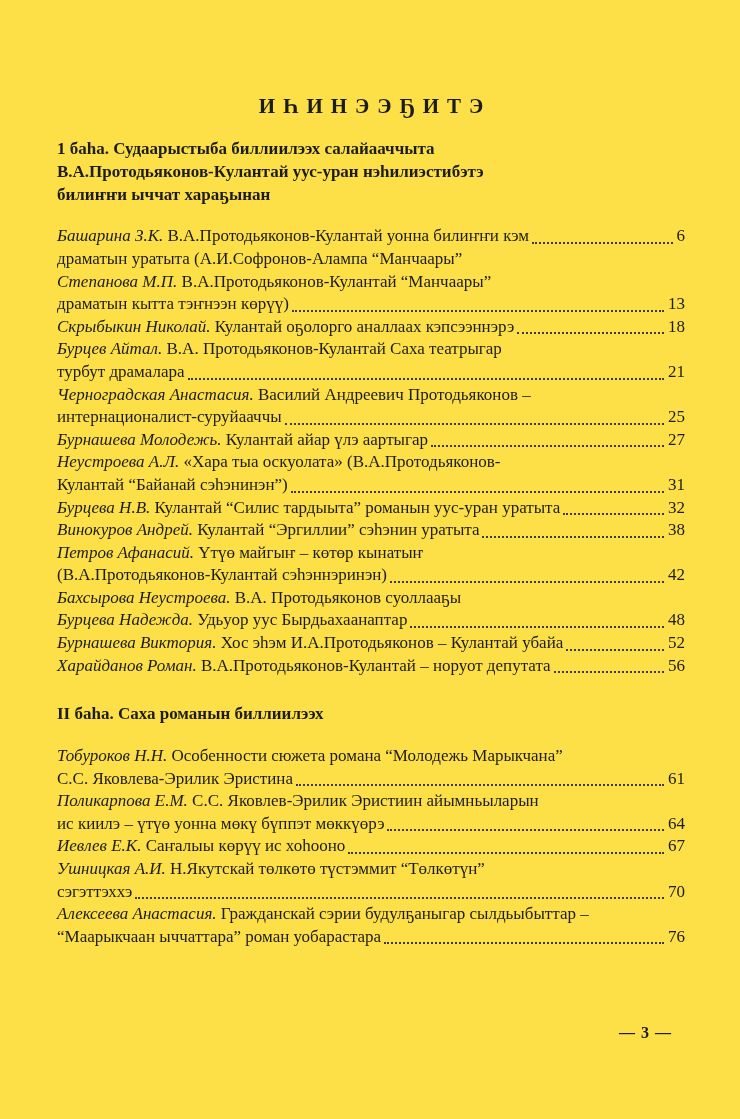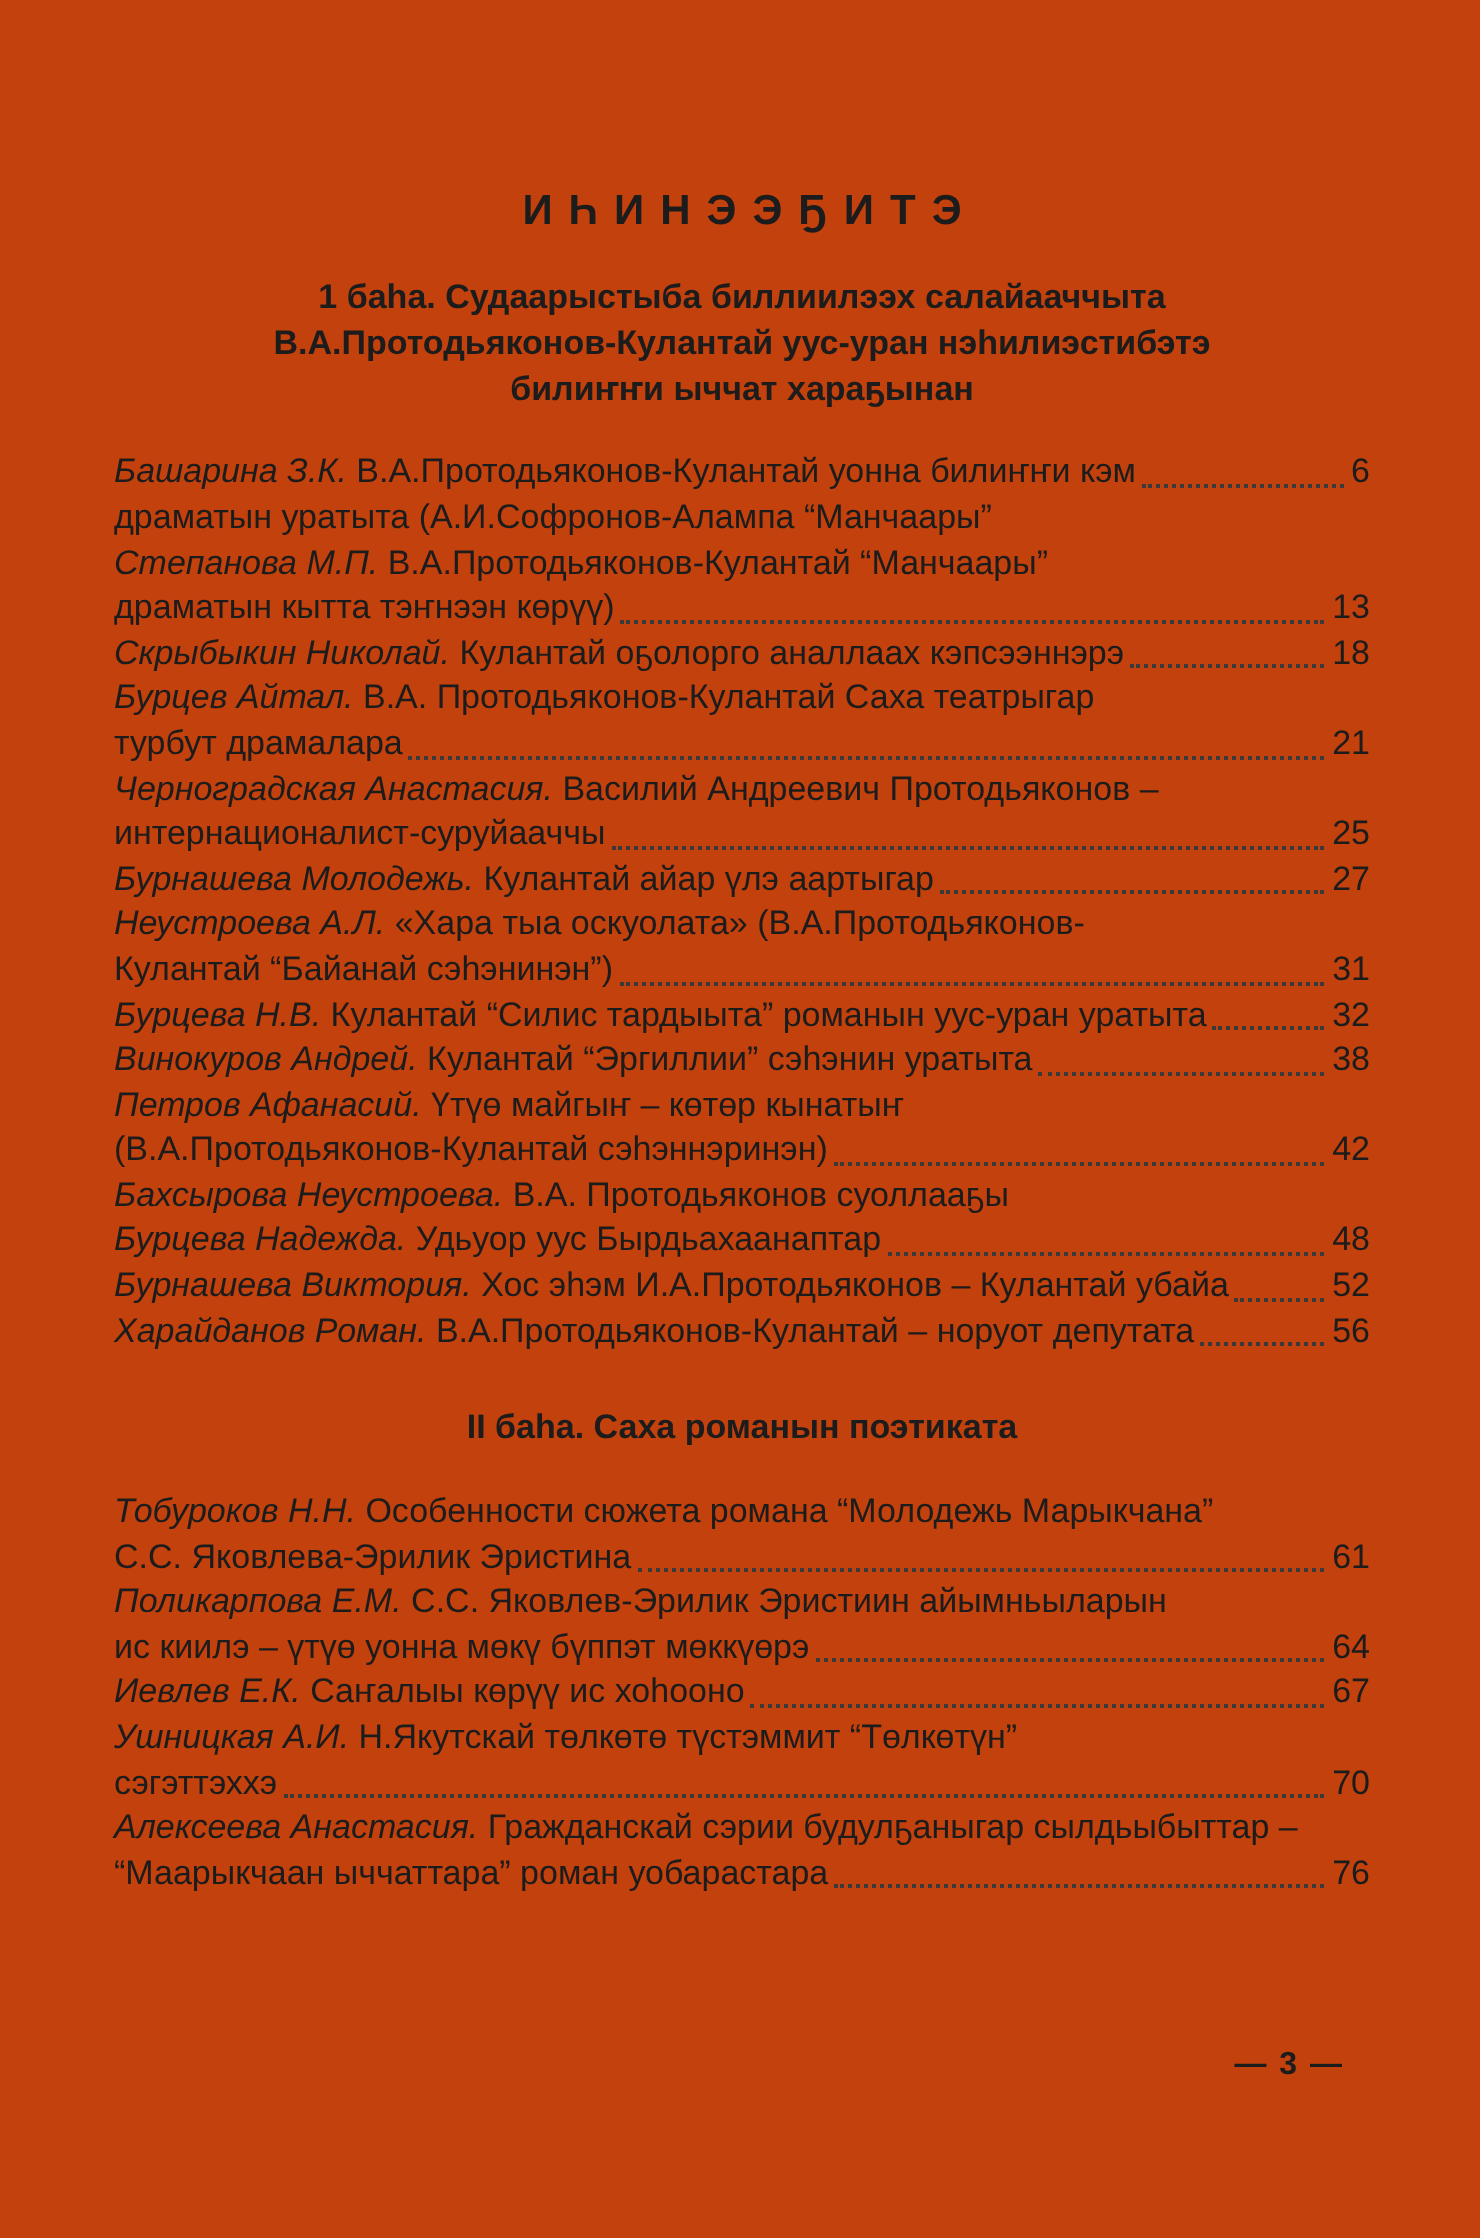--- a/index.html
+++ b/index.html
@@ -5,23 +5,23 @@
   html, body {
     margin: 0;
     padding: 0;
     background: #e8e8e8;
   }
   .page {
     position: relative;
     width: 740px;
     height: 1119px;
     margin: 0 auto;
-    background: #c2410c;
+    background: #fde047;
     color: #1c1c1c;
-    font-family: Liberation Sans, sans-serif;
+    font-family: Liberation Serif, serif;
     font-size: 17px;
     line-height: 22.6px;
     overflow: hidden;
   }
   .content {
     position: absolute;
     left: 57px;
     top: 0;
     width: 628px;
   }
@@ -29,21 +29,20 @@
     margin: 92px 0 0 0;
     text-align: center;
     font-size: 21px;
     line-height: 28px;
     font-weight: bold;
     letter-spacing: 8px;
     padding-left: 8px; 
   }
   .section-heading {
     font-weight: bold;
-    text-align: center;
     margin: 26px 0 19px 0;
     line-height: 22.8px;
   }
   section:first-of-type .section-heading {
     margin-top: 18px;
   }
   .toc-entry { }
   .toc-line {
     display: flex;
     align-items: flex-start;
@@ -197,21 +196,21 @@
               <div class="toc-line">
                 <span class="toc-text"><span class="author">Харайданов Роман. </span>В.А.Протодьяконов-Кулантай – норуот депутата</span>
                 <span class="leader"></span>
                 <span class="pagenum">56</span>
               </div>
             </div>
           </div>
         </section>
         <section class="toc-section">
           <div class="section-heading">
-            <div class="section-heading-line">II баһа. Саха романын поэтиката</div>
+            <div class="section-heading-line">II баһа. Саха романын биллиилээх</div>
           </div>
           <div class="entries">
             <div class="toc-entry">
               <div class="toc-line">
                 <span class="toc-text"><span class="author">Тобуроков Н.Н. </span>Особенности сюжета романа “Молодежь Марыкчана”</span>
               </div>
               <div class="toc-line">
                 <span class="toc-text">С.С. Яковлева-Эрилик Эристина</span>
                 <span class="leader"></span>
                 <span class="pagenum">61</span>

